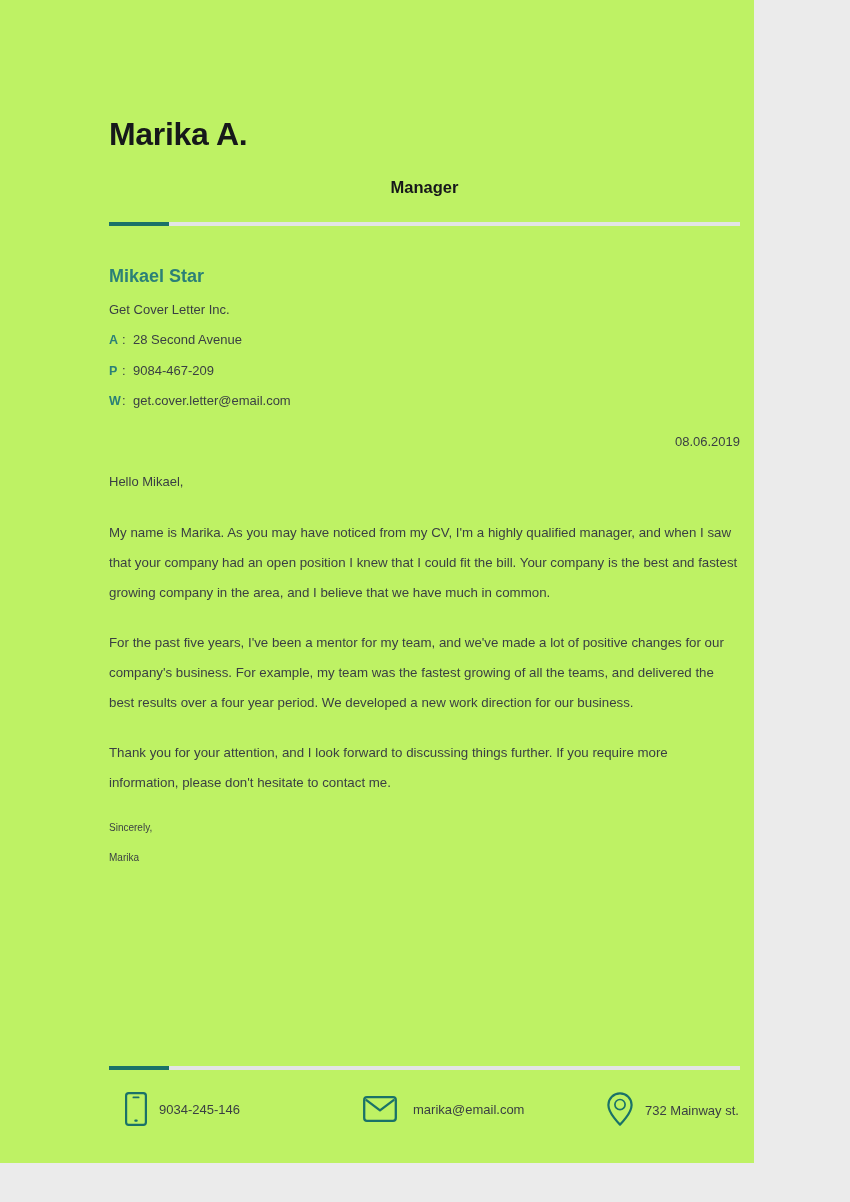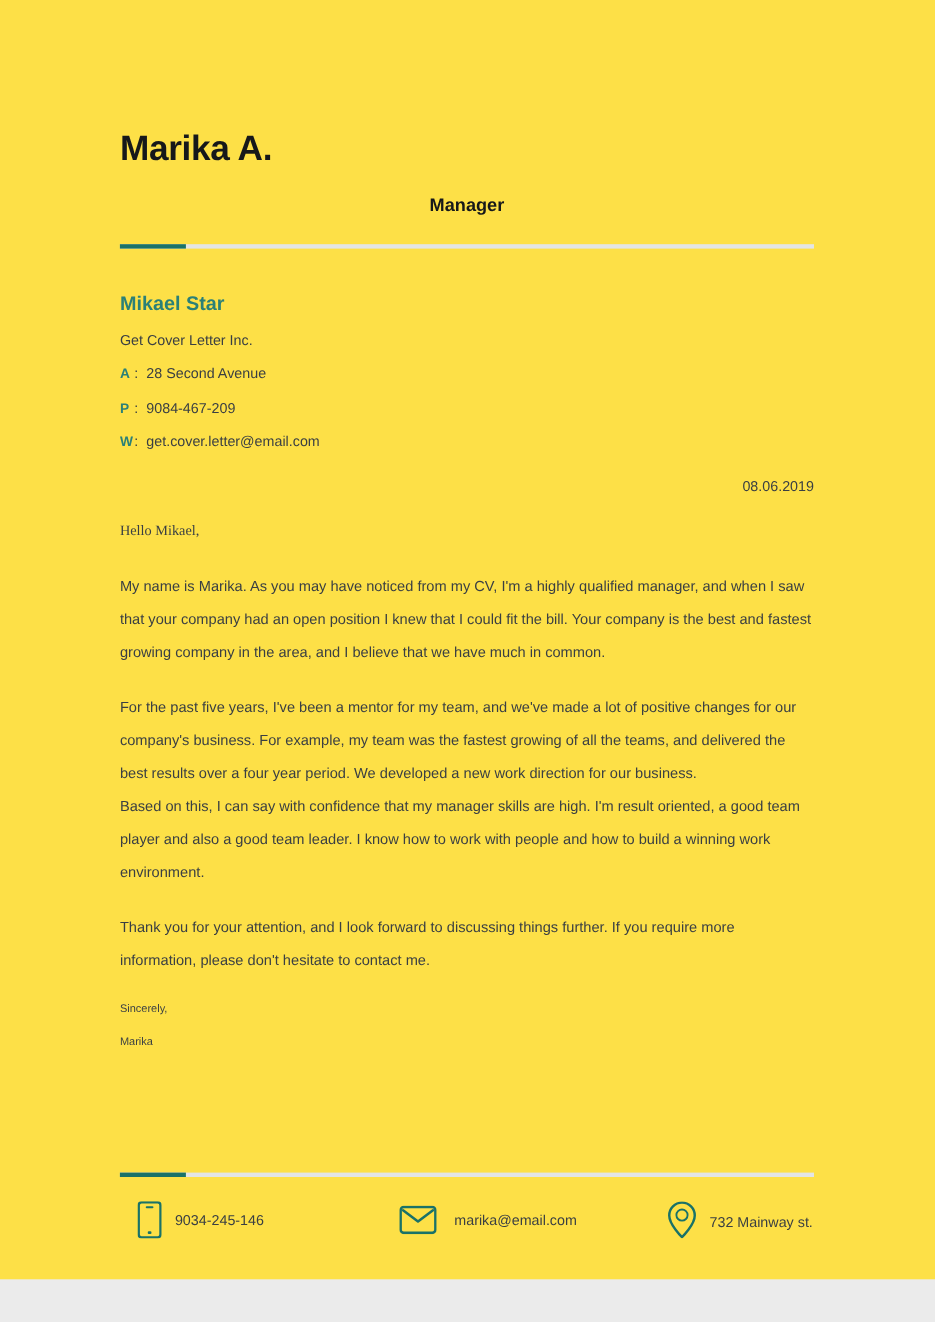--- a/index.html
+++ b/index.html
@@ -10,23 +10,23 @@
     width: 850px;
     height: 1202px;
     background: #ebebeb;
     font-family: "Liberation Sans", sans-serif;
     -webkit-font-smoothing: antialiased;
   }
   .page {
     position: absolute;
     top: 0;
     left: 0;
-    width: 850px;
+    width: 754px;
     height: 1163px;
-    background: #fde047;
+    background: #bef264;
     box-sizing: border-box;
   }
   .page-inner {
     position: absolute;
     left: 109px;
     top: 0;
     width: 631px;
   }
 
   
@@ -112,21 +112,20 @@
     color: #3a3f43;
     line-height: 1;
   }
 
   
   .salutation {
     padding-top: 27px;
     font-size: 13px;
     color: #3a3f43;
     line-height: 1;
-    font-family: Liberation Serif, serif;
   }
   .body-block {
     padding-top: 30px;
   }
   .body-block p {
     margin: 0;
     font-size: 13.3px;
     color: #3a3f43;
     line-height: 30px;
   }
@@ -222,21 +221,20 @@
       </div>
     </div>
 
     <div class="letter-date">08.06.2019</div>
 
     <div class="salutation">Hello Mikael,</div>
 
     <div class="body-block">
       <p>My name is Marika. As you may have noticed from my CV, I'm a highly qualified manager, and when I saw that your company had an open position I knew that I could fit the bill. Your company is the best and fastest growing company in the area, and I believe that we have much in common.</p>
       <p class="para-gap">For the past five years, I've been a mentor for my team, and we've made a lot of positive changes for our company's business. For example, my team was the fastest growing of all the teams, and delivered the best results over a four year period. We developed a new work direction for our business.</p>
-      <p>Based on this, I can say with confidence that my manager skills are high. I'm result oriented, a good team player and also a good team leader. I know how to work with people and how to build a winning work environment.</p>
       <p class="para-gap">Thank you for your attention, and I look forward to discussing things further. If you require more information, please don't hesitate to contact me.</p>
     </div>
 
     <div class="signoff">
       <p>Sincerely,</p>
       <p>Marika</p>
     </div>
 
   </div>
 

